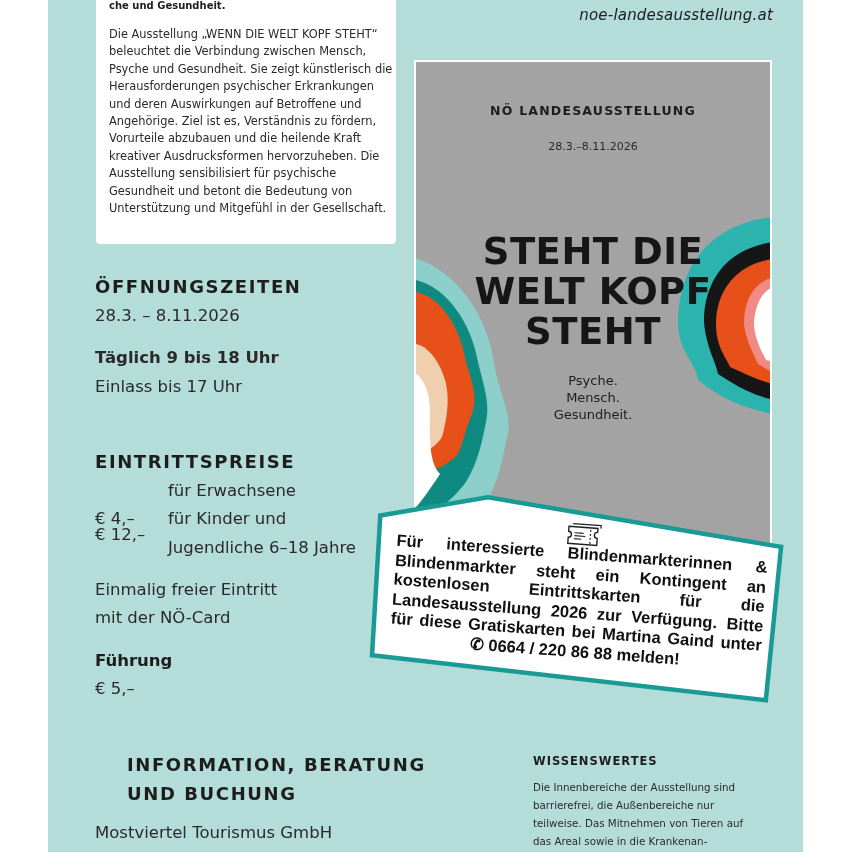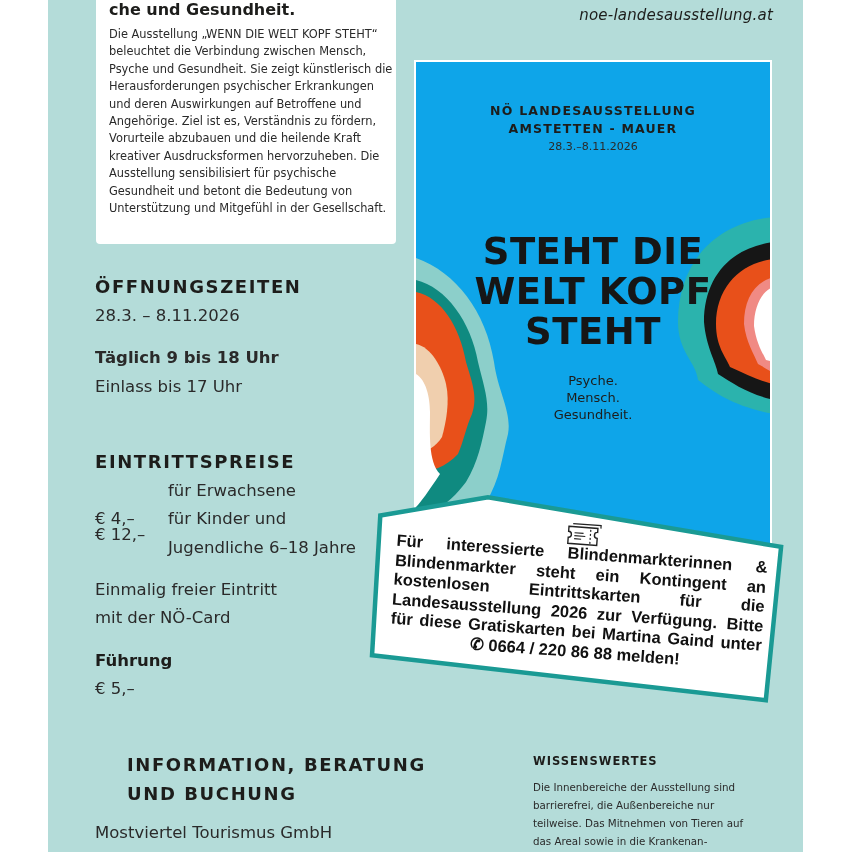--- a/index.html
+++ b/index.html
@@ -1,31 +1,31 @@
 <!DOCTYPE html>
 <html><head>
 <meta charset="utf-8">
 <style>
   html, body { margin:0; padding:0; }
   body { width:852px; height:852px; overflow:hidden; background:#ffffff; position:relative; font-family:"DejaVu Sans", sans-serif; color:#1d1d1b; }
   .page { position:absolute; left:48px; top:0; width:755px; height:852px; background:#b4dcd9; overflow:hidden; }
 
   .intro-card { position:absolute; left:48px; top:-20px; width:300px; height:264px; background:#ffffff; border-radius:0 0 4px 4px; }
-  .intro-title { position:absolute; left:13px; top:20px; font-size:16px; font-weight:bold; color:#1d1d1b; }
+  .intro-title { position:absolute; left:13px; top:20px; font-size:10px; font-weight:bold; color:#1d1d1b; }
   .intro-body { position:absolute; left:13px; top:46px; width:285px; font-size:11.4px; line-height:17.4px; color:#2a2a2a; }
 
   .site-url { position:absolute; right:30px; top:6px; font-size:15px; font-style:italic; color:#1d1d1b; letter-spacing:0.2px; }
 
   .section-head { position:absolute; left:47px; font-size:18px; font-weight:bold; letter-spacing:1.6px; color:#1d1d1b; }
   .line { position:absolute; left:47px; font-size:16.5px; color:#2a2a2a; white-space:nowrap; }
   .price-val { position:absolute; left:47px; font-size:16.5px; color:#2a2a2a; }
   .price-desc { position:absolute; left:120px; font-size:16.5px; color:#2a2a2a; white-space:nowrap;text-align:center; }
   .sub-head { position:absolute; left:47px; font-size:16.5px; font-weight:bold; color:#1d1d1b; }
 
-  .poster { position:absolute; left:366px; top:60px; width:358px; height:520px; border:2px solid #ffffff; box-sizing:border-box; background:#0ea5e9; overflow:hidden; }
+  .poster { position:absolute; left:366px; top:60px; width:358px; height:520px; border:2px solid #ffffff; box-sizing:border-box; background:#a3a3a3; overflow:hidden; }
   .poster svg.faces { position:absolute; left:0; top:0; }
   .poster-top { position:absolute; left:0; width:100%; top:40px; text-align:center; font-size:12.5px; font-weight:bold; letter-spacing:1.2px; line-height:18px; color:#1d1d1b; }
   .poster-date { position:absolute; left:0; width:100%; top:78px; text-align:center; font-size:11px; color:#2a2a2a; }
   .poster-title { position:absolute; left:0; width:100%; top:170px; text-align:center; font-size:37px; font-weight:bold; line-height:40px; letter-spacing:0.5px; color:#161616; }
   .poster-sub { position:absolute; left:0; width:100%; top:310px; text-align:center; font-size:13px; line-height:17px; color:#1d1d1b; }
 
   .callout { position:absolute; left:323px; top:500px; width:410px; height:190px; transform:rotate(4.2deg); transform-origin:50% 50%; }
   .callout svg.frame { position:absolute; left:0; top:0; }
   .ticket { position:absolute; left:188px; top:22px; }
   .callout-text { position:absolute; left:22px; top:44px; width:372px; font-family:"Liberation Sans", sans-serif; font-weight:bold; font-size:16.5px; line-height:19.6px; color:#111111; text-align:justify; text-align-last:center; }
@@ -74,21 +74,20 @@
       <path d="M358 225 C346 228 338 245 338 264 C340 280 346 290 350 298 L358 300 Z" fill="#ffffff"></path>
 
       <path d="M0 196 C40 210 70 250 78 300 C82 330 96 350 92 372 C86 395 84 418 70 440 C50 460 30 470 0 478 Z" fill="#8ccfca"></path>
       <path d="M0 218 C30 225 55 260 62 300 C68 325 74 340 70 360 C66 380 62 400 50 420 C35 440 20 450 0 458 Z" fill="#0f8a80"></path>
       <path d="M0 230 C25 235 44 265 50 300 C56 320 62 335 56 352 C50 365 48 378 42 392 C30 405 15 410 0 410 Z" fill="#e8501a"></path>
       <path d="M0 282 C15 285 26 305 30 322 C34 340 30 360 26 375 C20 385 10 390 0 392 Z" fill="#f0cfae"></path>
       <path d="M0 312 C10 318 14 335 14 350 C14 370 12 400 24 412 C12 430 5 440 0 445 Z" fill="#ffffff"></path>
     </svg>
     <div class="poster-top">
       <div>NÖ LANDESAUSSTELLUNG</div>
-      <div>AMSTETTEN - MAUER</div>
     </div>
     <div class="poster-date">28.3.–8.11.2026</div>
     <div class="poster-title">
       <div>STEHT DIE</div>
       <div>WELT KOPF</div>
       <div>STEHT</div>
     </div>
     <div class="poster-sub">
       <div>Psyche.</div>
       <div>Mensch.</div>

